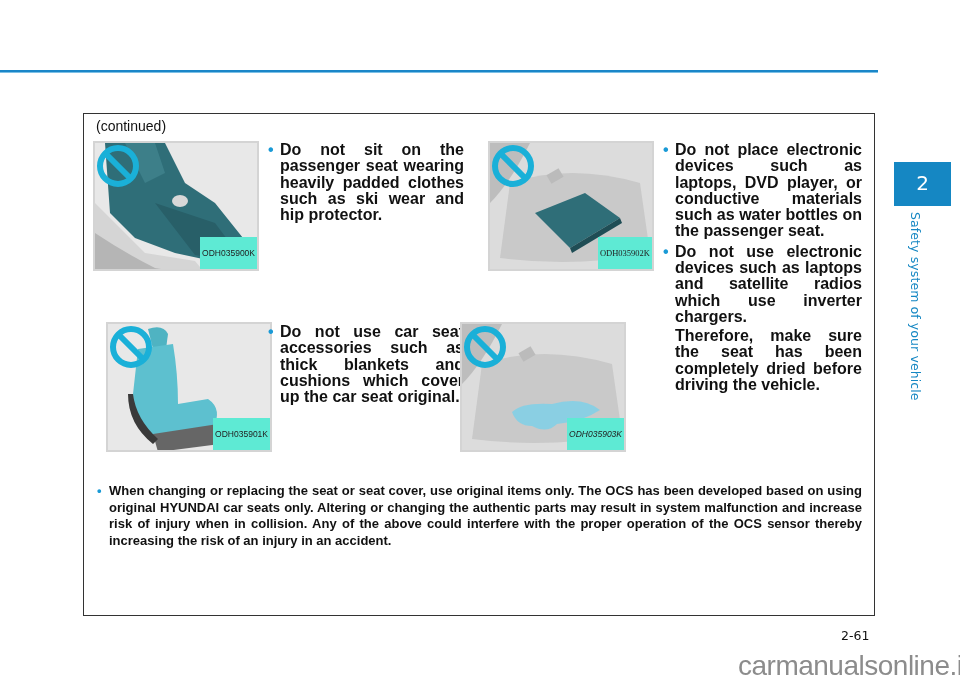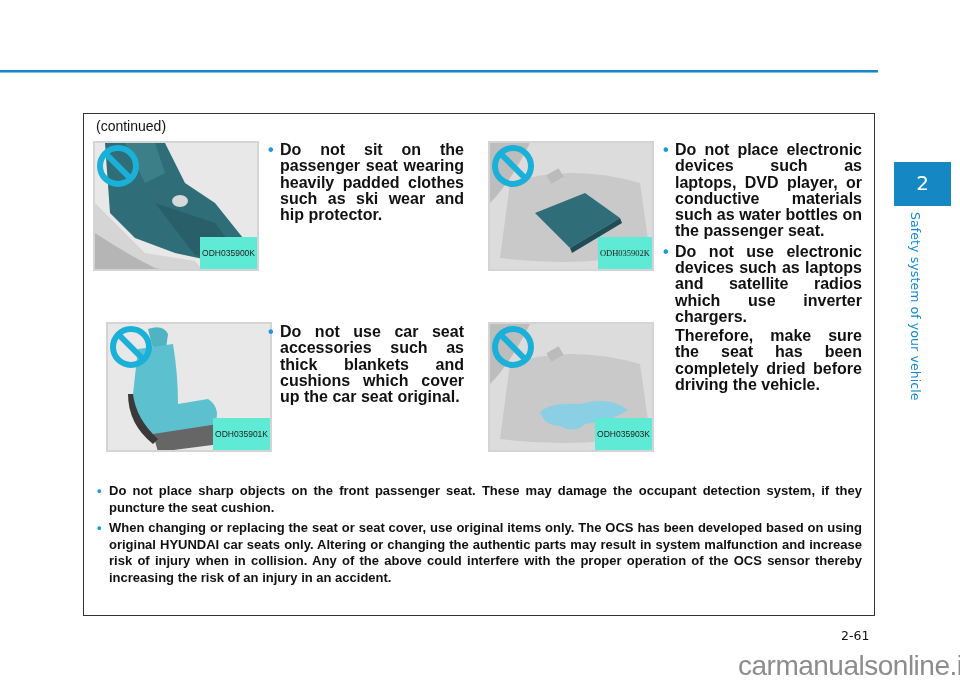--- a/index.html
+++ b/index.html
@@ -122,41 +122,40 @@
     <circle cx="23" cy="23" r="18" fill="none" stroke="#1ab0d8" stroke-width="6"></circle>
     <line x1="10" y1="10" x2="36" y2="36" stroke="#1ab0d8" stroke-width="6"></line>
   </svg>
   <div class="fig-code">ODH035901K</div>
 </div>
 
 <div class="bullet-block" style="left:268px; top:324px; width:196px;">
   <div class="bullet-item">Do not use car seat accessories such as thick blankets and cushions which cover up the car seat original.</div>
 </div>
 
-<div class="figure" style="left:488px; top:322px;">
+<div class="figure" style="left:460px; top:322px;font-style:italic;">
   <svg width="166" height="130">
     <rect width="166" height="130" fill="#dcdcdc"></rect>
     <path d="M0,0 L40,0 Q20,40 0,60 Z" fill="#bdbdbd"></path>
     <path d="M20,40 Q80,20 150,40 L160,110 Q90,125 10,115 Z" fill="#c9c9c9"></path>
     <rect x="58" y="25" width="14" height="10" fill="#bbb" transform="rotate(-30 65 30)"></rect>
     <path d="M50,88 Q60,78 90,80 Q120,72 138,86 Q120,98 95,100 Q85,110 70,102 Q55,102 50,88 Z" fill="#7fd0e8" opacity="0.85"></path>
   </svg>
   <svg class="no-sign" viewBox="0 0 46 46">
     <circle cx="23" cy="23" r="18" fill="none" stroke="#1ab0d8" stroke-width="6"></circle>
     <line x1="10" y1="10" x2="36" y2="36" stroke="#1ab0d8" stroke-width="6"></line>
   </svg>
   <div class="fig-code">ODH035903K</div>
 </div>
 
 <div class="bullet-block" style="left:663px; top:324px; width:199px;">
   <div class="para-item">Therefore, make sure the seat has been completely dried before driving the vehicle.</div>
 </div>
 
 <div class="bottom-list">
-  <div class="bullet-item">Do not place sharp objects on the front passenger seat. These may damage the occupant detection system, if they puncture the seat cushion.</div>
   <div class="bullet-item">When changing or replacing the seat or seat cover, use original items only. The OCS has been developed based on using original HYUNDAI car seats only. Altering or changing the authentic parts may result in system malfunction and increase risk of injury when in collision. Any of the above could interfere with the proper operation of the OCS sensor thereby increasing the risk of an injury in an accident.</div>
 </div>
 
 <div class="chapter-tab">2</div>
 <div class="chapter-title">Safety system of your vehicle</div>
 
 <div class="page-number">2-61</div>
 <div class="watermark">carmanualsonline.info</div>
 
 </body></html>

